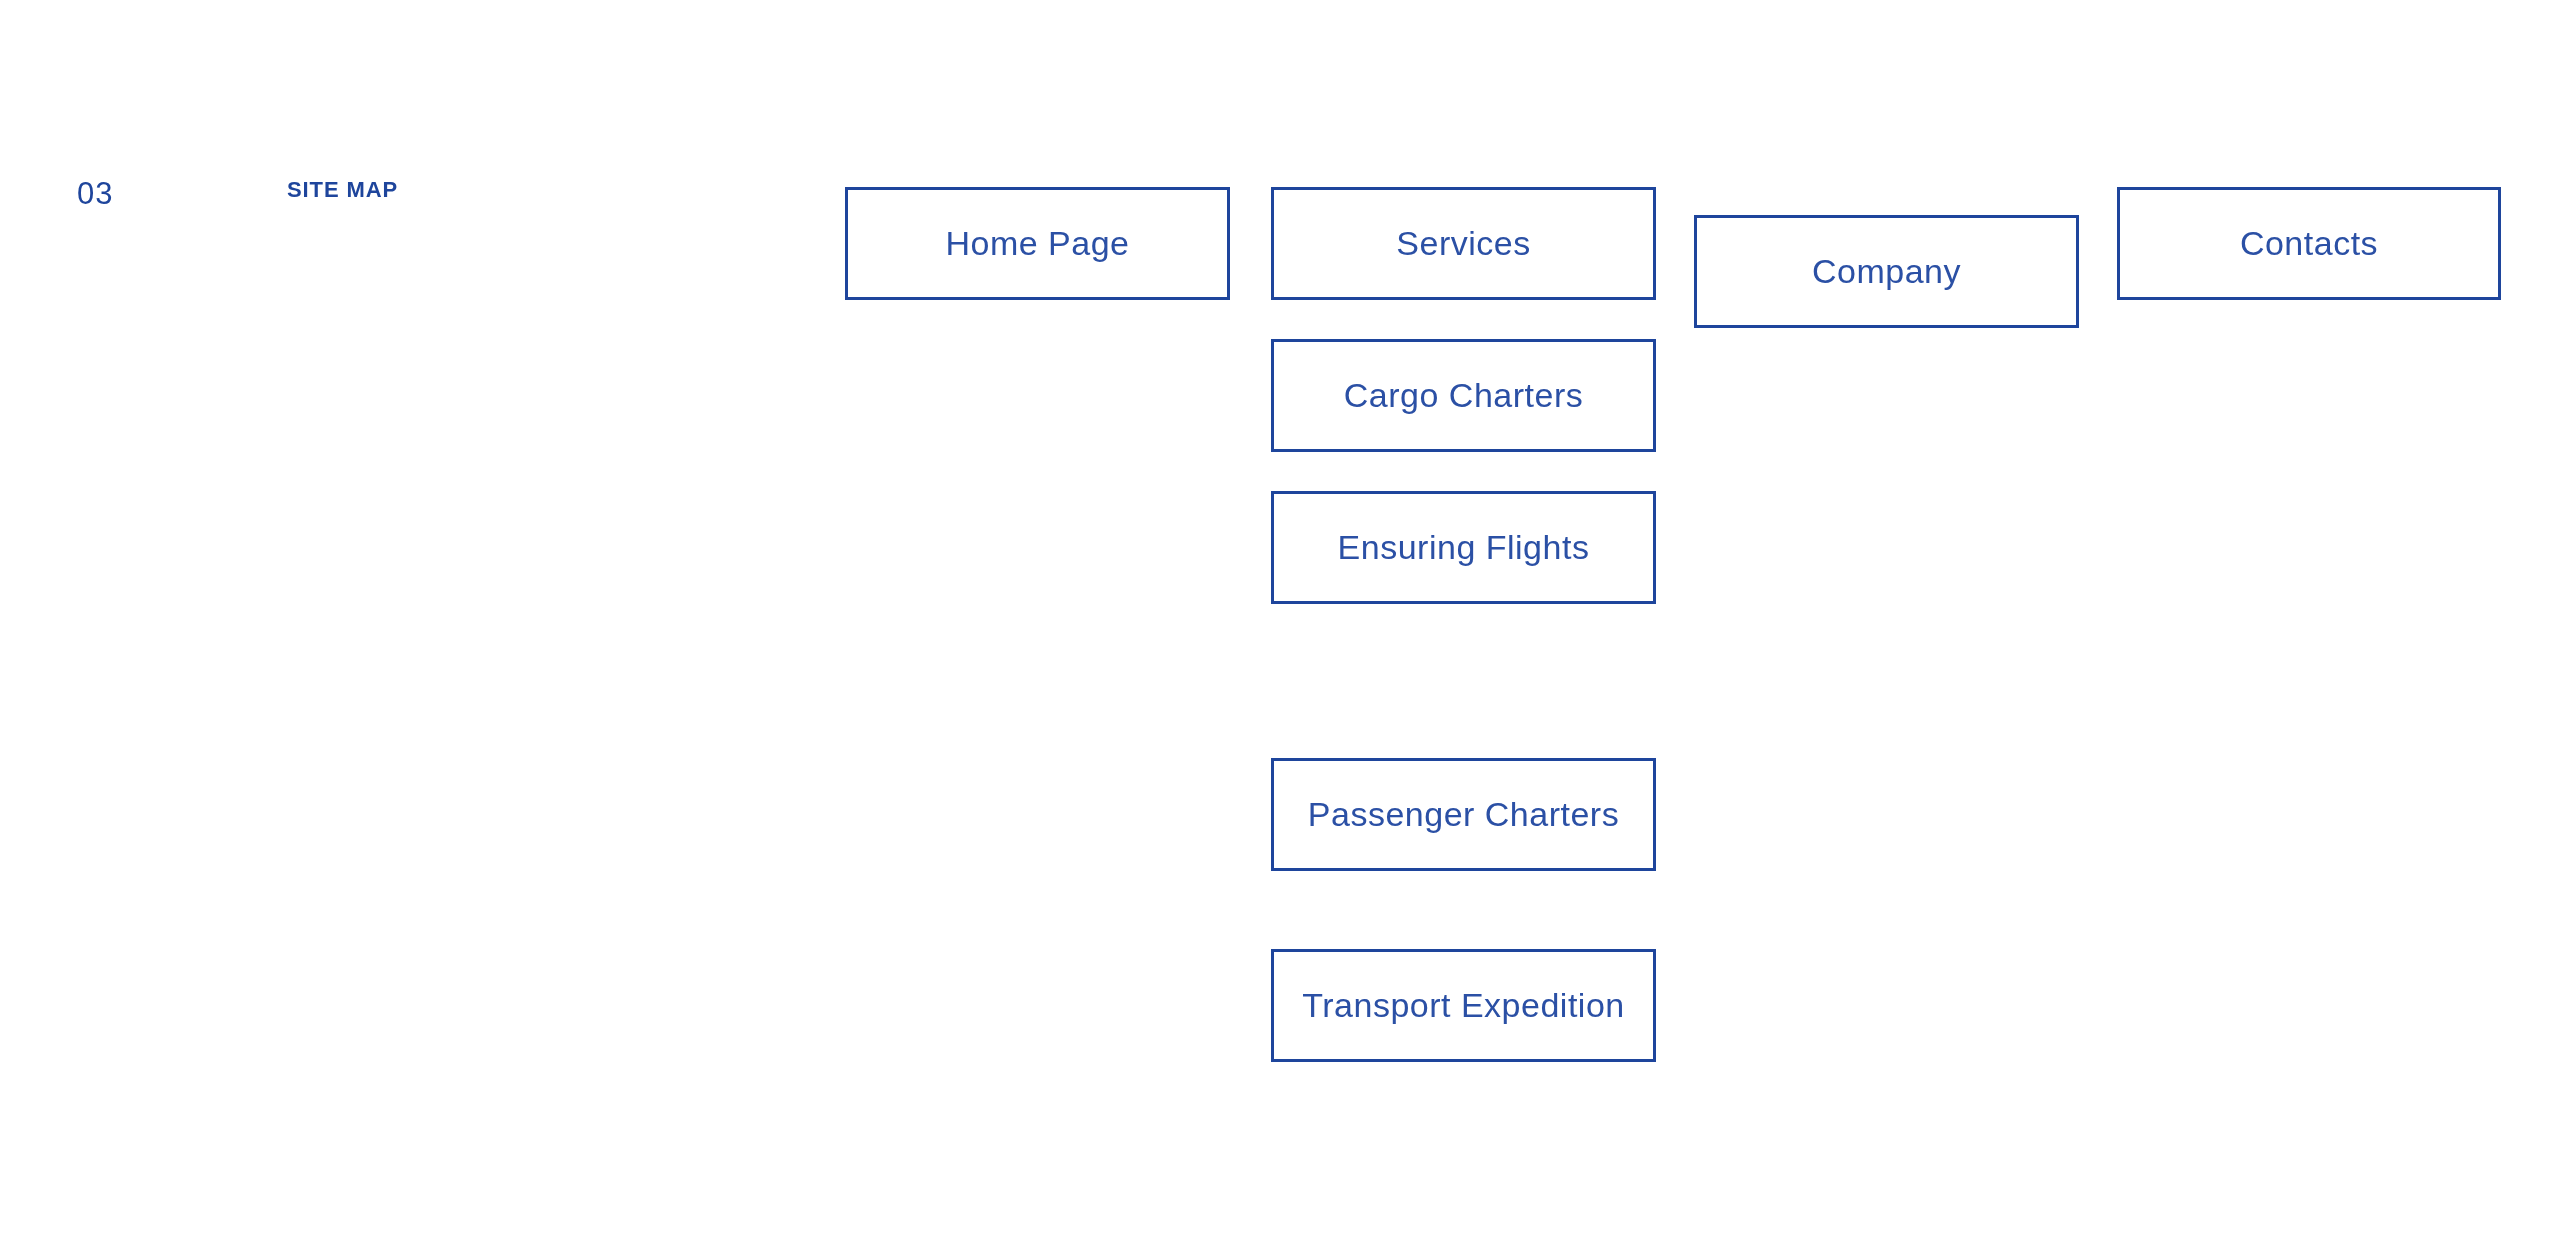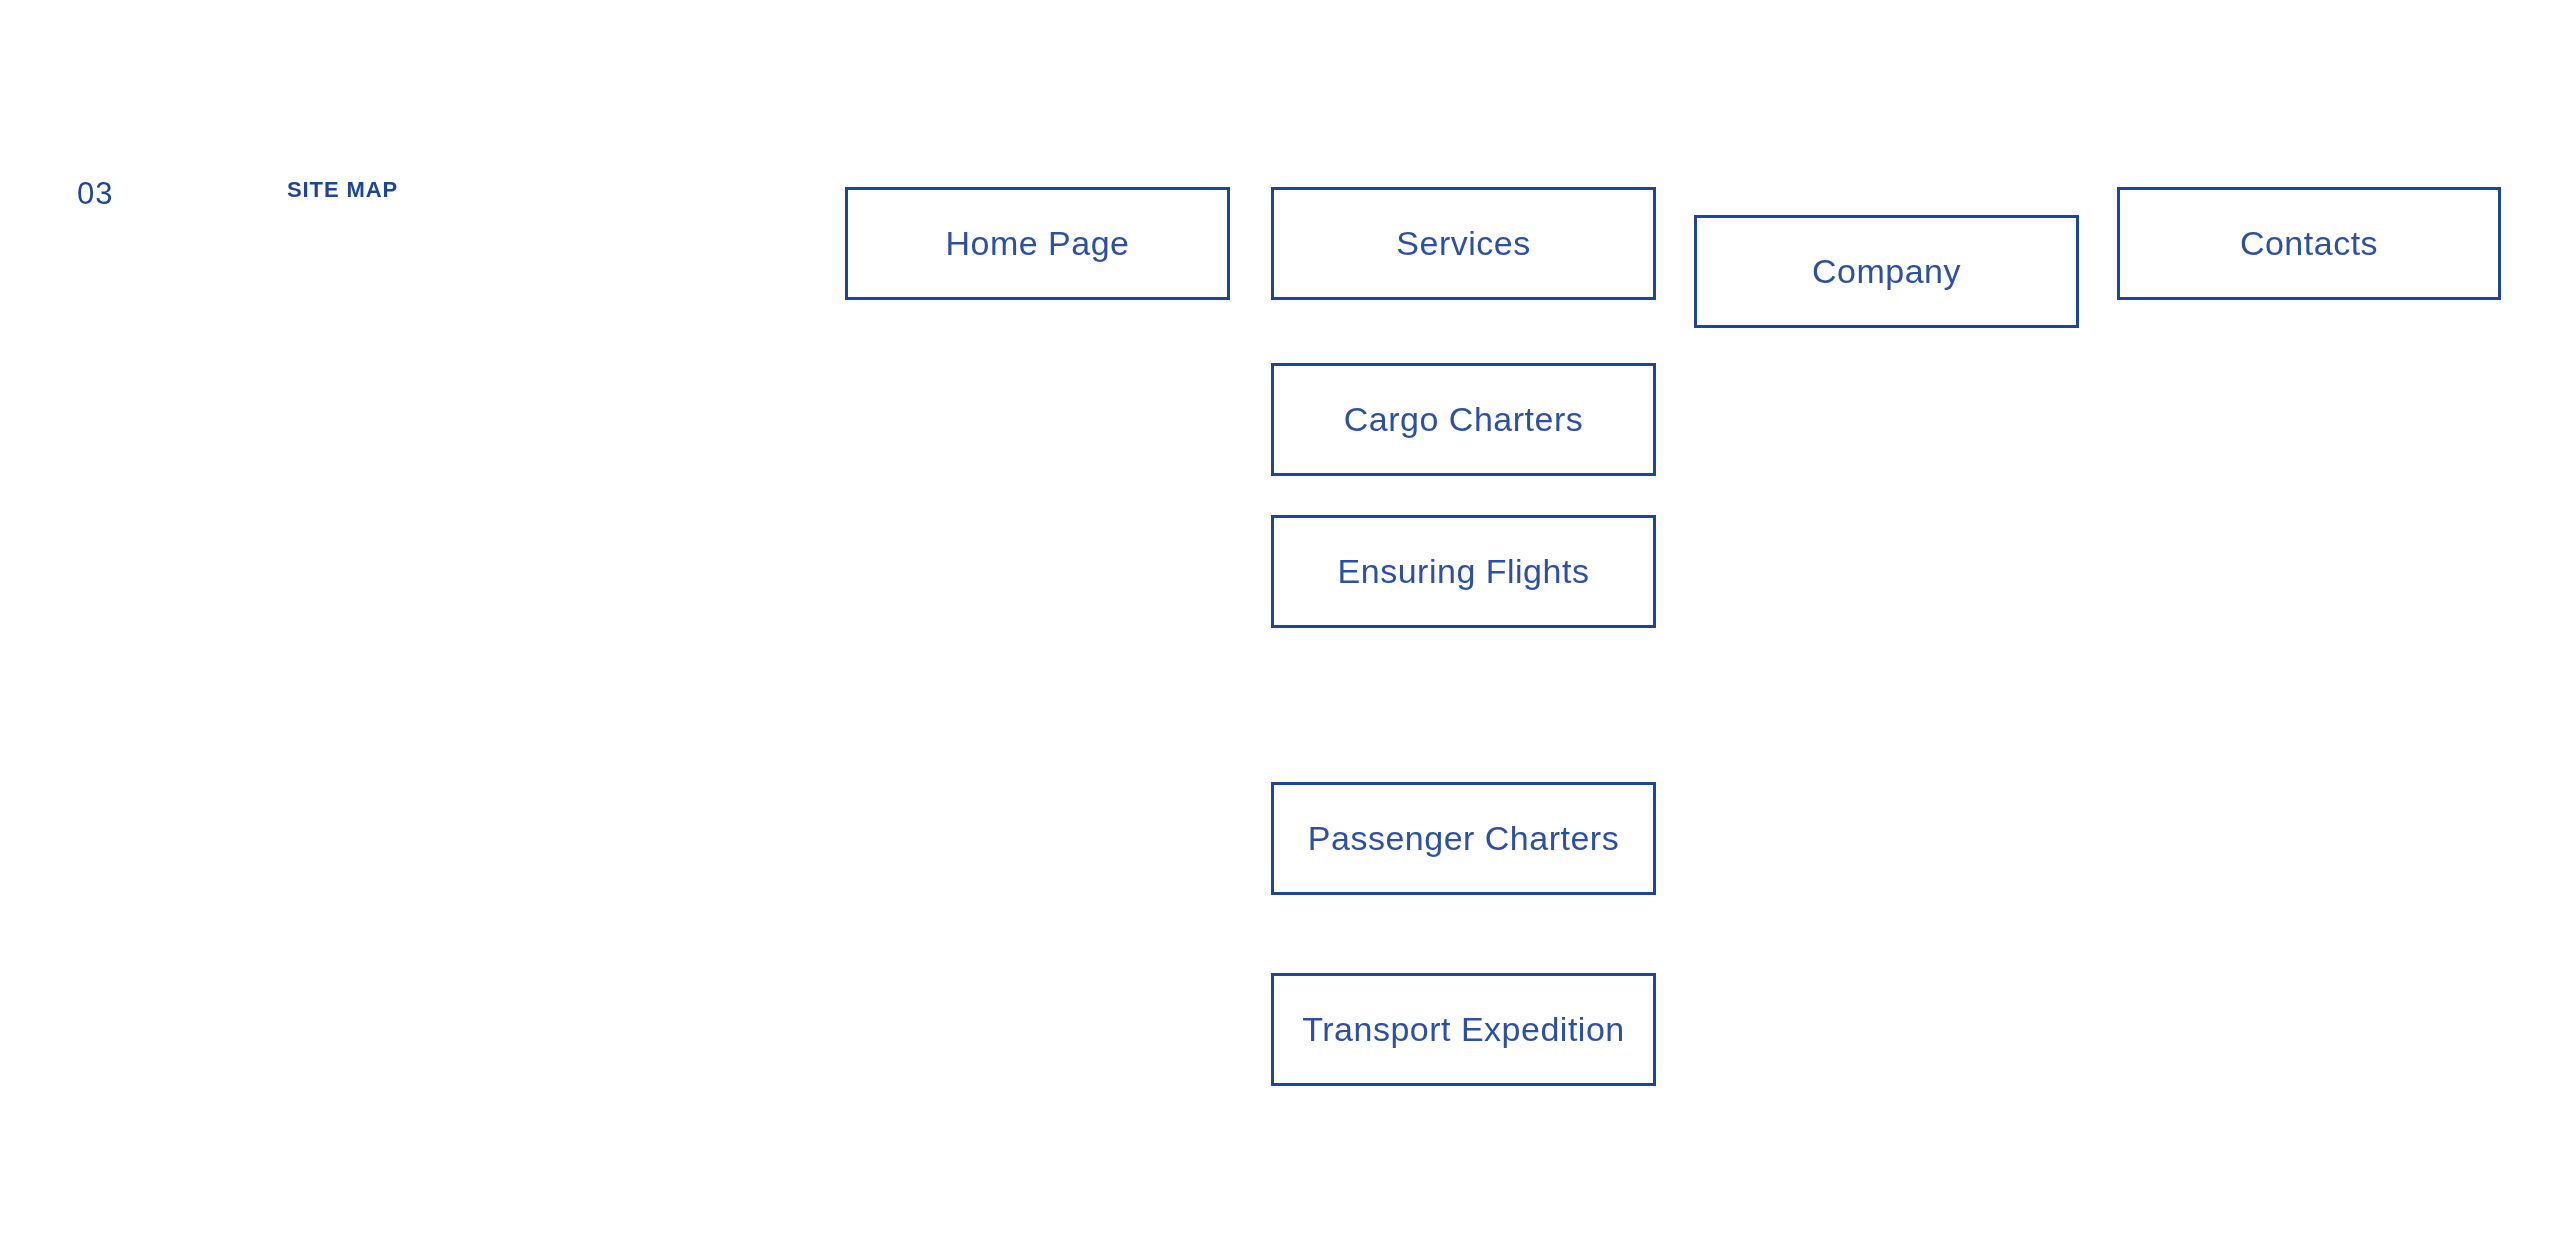--- a/index.html
+++ b/index.html
@@ -54,21 +54,21 @@
     cursor: pointer;
     box-sizing: content-box;
     letter-spacing: 0.5px;
   }
   
   .node.home      { left: 845px;  top: 187px; }
   .node.services  { left: 1271px; top: 187px; }
   .node.company   { left: 1694px; top: 187px; margin-top: 28px; }
   .node.contacts  { left: 2117px; top: 187px; width: 378px; }
   
-  .node.child     { left: 1271px; margin-top: 24px; }
+  .node.child     { left: 1271px; }
   .node.child-0   { top: 339px; }
   .node.child-1   { top: 491px; }
   .node.child-2   { top: 644px; }
   .node.child-3   { top: 758px; }
   .node.child-4   { top: 949px; }
 </style>
 </head>
 <body style="background: rgb(255, 255, 255);">
 
 <div class="page">

